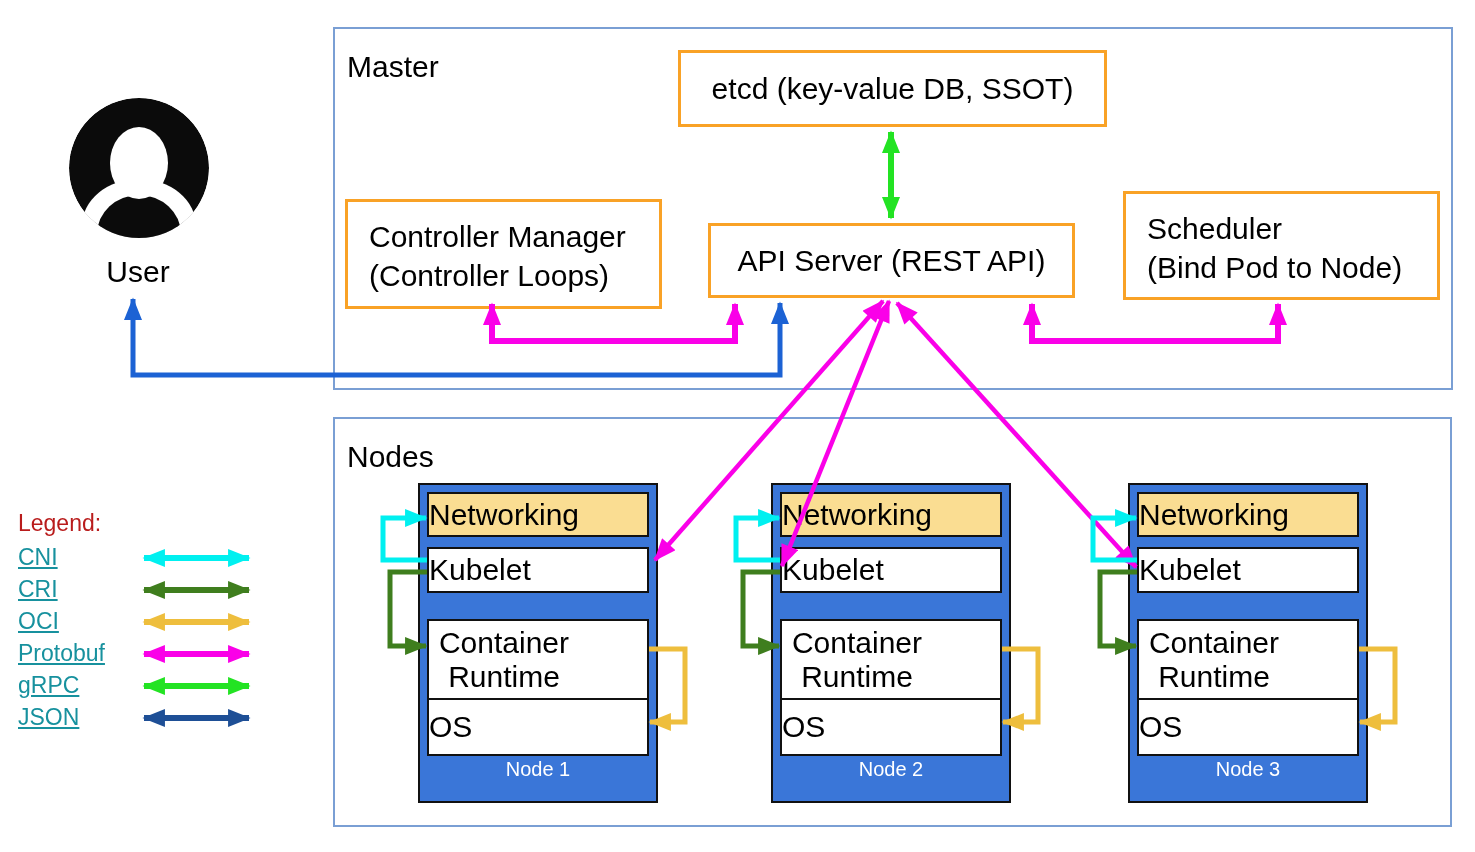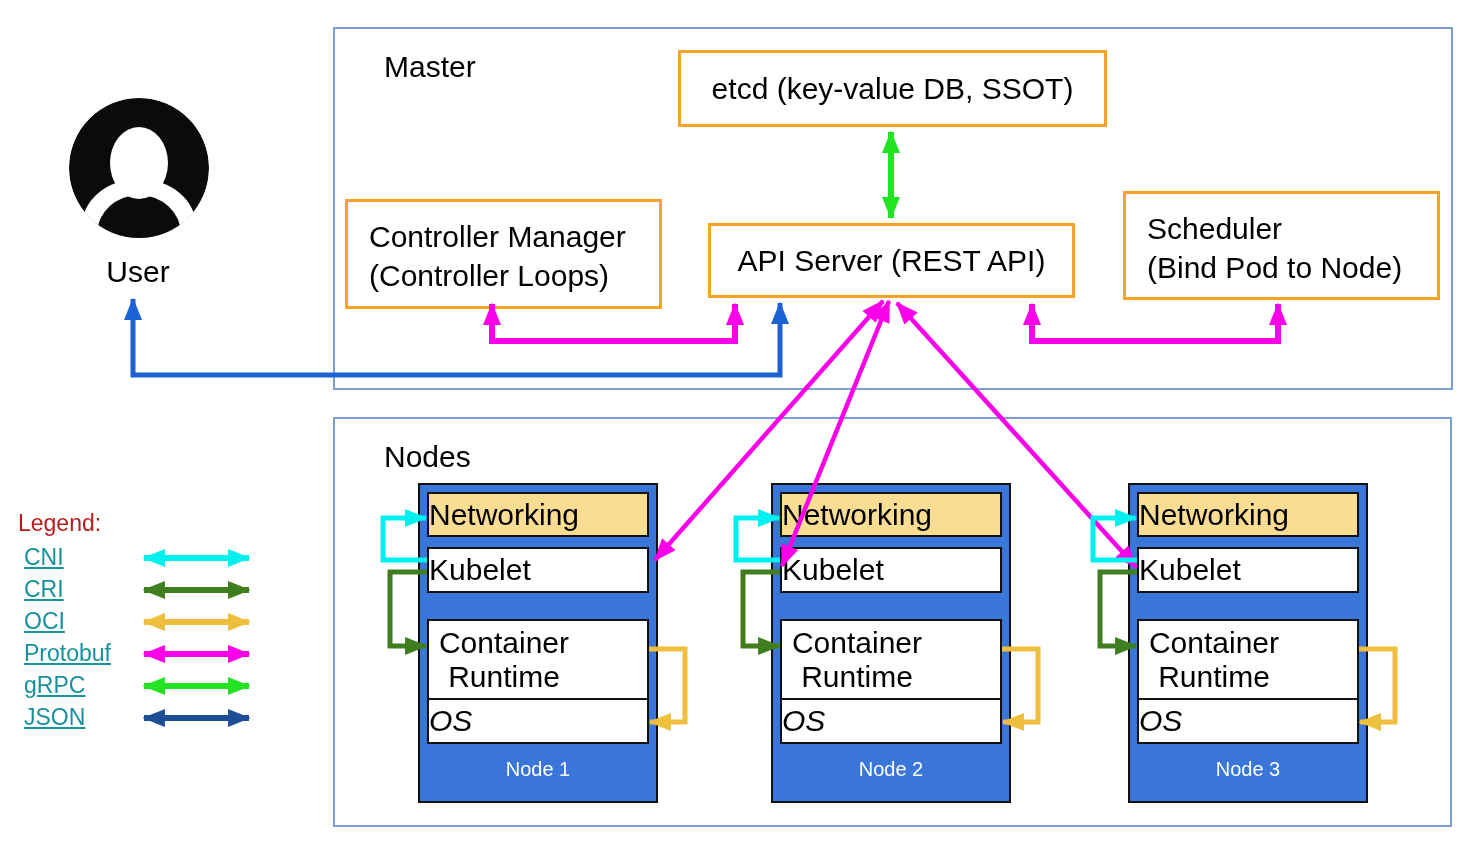--- a/index.html
+++ b/index.html
@@ -9,21 +9,21 @@
     background: #ffffff;
     font-family: "Liberation Sans", sans-serif;
     overflow: hidden;
     color:#000;
   }
   .frame {
     position:absolute;
     border:2px solid var(--frame-border);
     background:#ffffff;
   }
-  .sec-title { position:absolute; font-size:30px; color:#000; white-space:nowrap;margin-left:37px; }
+  .sec-title { position:absolute; font-size:30px; color:#000; white-space:nowrap; }
   .obox {
     position:absolute;
     border:3px solid var(--orange-border);
     background:#ffffff;
     font-size:30px;
     color:#000;
   }
   .obox.center { display:flex; align-items:center; justify-content:center; white-space:nowrap; }
   .obox.twolines { padding:15px 0 0 21px; line-height:39px; white-space:nowrap; }
   .node {
@@ -37,28 +37,28 @@
     left:7px; width:calc(100% - 14px);
     border:2px solid #111111;
     background:#ffffff;
     display:flex; align-items:center; justify-content:flex-start;
     font-size:30px; text-align:center; color:#000;
   }
   .layer.networking { top:7px;  height:45px; background:var(--networking-fill); }
   .layer.kubelet    { top:62px; height:46px; }
   .layer.runtime    { top:134px; height:82px; line-height:1.15; }
   .layer.runtime span { max-width:150px; display:inline-block; }
-  .layer.os         { top:213px; height:46px;font-style:italic; }
+  .layer.os         { top:213px; height:58px; }
   .node-name {
     position:absolute; left:0; top:273px; width:100%;
     text-align:center; color:#ffffff; font-size:20px;
   }
   .legend-title { position:absolute; left:18px; top:510px; font-size:23px; color:#b91c1c; }
   .legend-item {
-    position:absolute; left:24px; height:30px;
+    position:absolute; left:18px; height:30px;
     font-size:23px; color:var(--link-teal);
     text-decoration:underline; cursor:pointer; white-space:nowrap;
   }
   .user-label { position:absolute; left:88px; top:255px; width:100px; text-align:center; font-size:30px; }
   svg.overlay, svg.user-icon { position:absolute; pointer-events:none; }
   svg.overlay { left:0; top:0; }
 </style>
 </head>
 <body>
 

